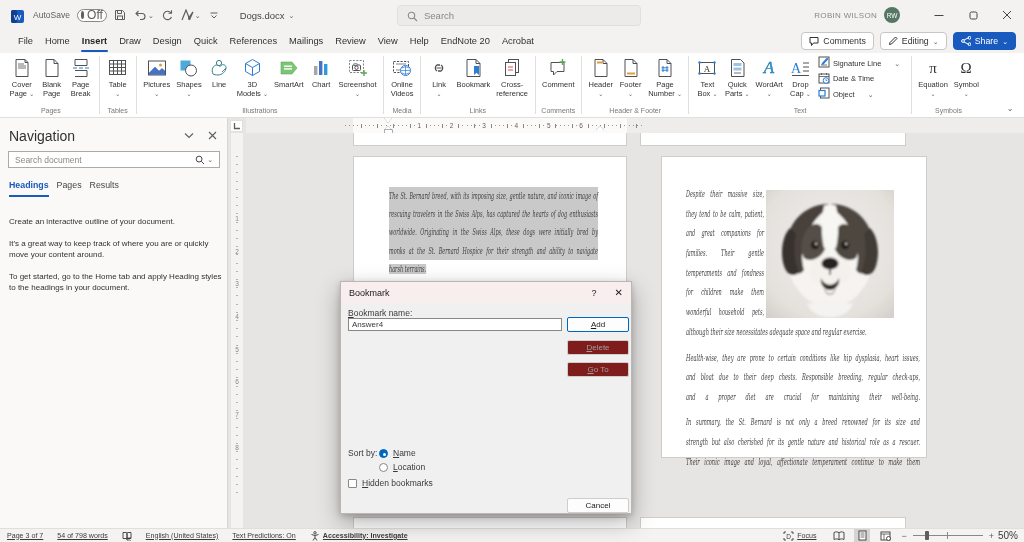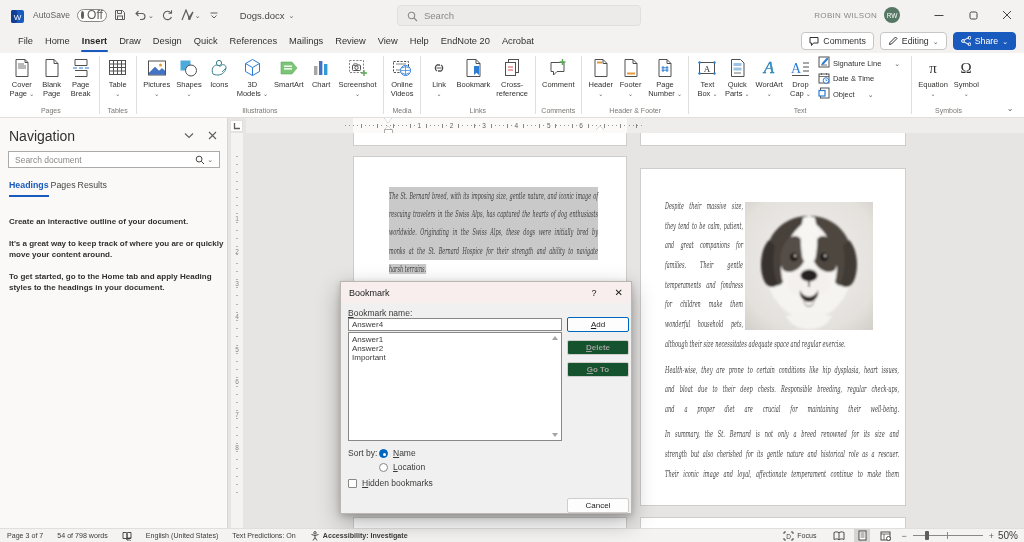--- a/index.html
+++ b/index.html
@@ -56,26 +56,26 @@
   .main { position:absolute; left:0; top:118px; width:1024px; height:410px; }
 
   
   .navpane { position:absolute; left:0; top:0; width:228px; height:410px; background:#faf9f8; border-right:1px solid #d8d6d4; }
   .np-head { display:flex; align-items:center; padding:10px 10px 0 9px; }
   .np-title { font-size:14px; color:#323130; flex:1; }
   .np-ctl { color:#605e5c; font-size:9px; margin-left:14px; }
   .np-search { position:absolute; left:8px; top:33px; width:212px; height:17px; background:#fff; border:1px solid #aca9a7; display:flex; align-items:center; padding:0 6px; }
   .np-search .ph { flex:1; font-size:8.5px; color:#8a8886; }
   .np-search .sic { display:flex; align-items:center; gap:2px; color:#484644; }
-  .np-tabs { position:absolute; left:9px; top:62px; display:flex; gap:2px; }
+  .np-tabs { position:absolute; left:9px; top:62px; display:flex; gap:8px; }
   .np-tab { font-size:8.8px; color:#484644; padding-bottom:4px; position:relative; }
   .np-tab.active { color:#185abd; font-weight:bold; }
   .np-tab.active::after { content:""; position:absolute; left:0; right:0; bottom:-3px; height:2.5px; background:#185abd; }
   .np-body { position:absolute; left:9px; top:98px; width:215px; }
-  .np-para { font-size:8px; line-height:11.5px; color:#323130; margin-bottom:10px;font-weight:bold; }
+  .np-para { font-size:8px; line-height:11.5px; color:#323130; margin-bottom:10px; }
 
   
   .vruler { position:absolute; left:228px; top:0; width:18px; height:410px; }
   .vruler .vr-strip { position:absolute; left:3px; top:15px; width:12px; height:395px; background:#f4f3f2; }
   .tabsel { position:absolute; left:2px; top:2px; width:13px; height:12px; background:#fff; border:1px solid #e1dfdd; display:flex; align-items:center; justify-content:center; }
   .vnums { position:absolute; left:0; top:84px; width:18px; display:flex; flex-direction:column; }
   .vnum { height:32.7px; display:flex; align-items:center; justify-content:center; font-size:6.5px; color:#8a8886; }
   .vticks { position:absolute; left:8px; top:38px; width:2px; height:340px;
     background:repeating-linear-gradient(to bottom, #b5b3b1 0 1px, transparent 1px 8.2px); }
 
@@ -93,21 +93,21 @@
   .ind-hang { position:absolute; left:138px; top:8px; width:0; height:0; border-left:4px solid transparent; border-right:4px solid transparent; border-bottom:4px solid #fff; filter:drop-shadow(0 0 0.5px #605e5c); }
   .ind-left { position:absolute; left:138.5px; top:12px; width:7px; height:3px; background:#fff; box-shadow:0 0 0 0.5px #605e5c; }
   .ind-right { position:absolute; left:350px; top:8px; width:0; height:0; border-left:4px solid transparent; border-right:4px solid transparent; border-bottom:4px solid #fff; filter:drop-shadow(0 0 0.5px #605e5c); }
 
   
   .canvas { position:absolute; left:246px; top:15px; width:778px; height:395px; background:#e7e5e4; }
   .page { position:absolute; background:#fff; border:1px solid #cfcdcb; }
   .page-prev-l { left:107px; top:0px; width:274px; height:13px; border-top:none; }
   .page-prev-r { left:394px; top:0px; width:266px; height:13px; border-top:none; }
   .page-l { left:107px; top:23px; width:274px; height:354px; }
-  .page-r { left:394px; top:23px; width:266px; height:338px;margin-top:12px; }
+  .page-r { left:415px; top:23px; width:266px; height:302px; }
   .page-next-l { left:107px; top:384px; width:274px; height:11px; border-bottom:none; }
   .page-next-r { left:394px; top:384px; width:266px; height:11px; border-bottom:none; }
 
   
   .docline { font-family:"DejaVu Serif", serif; font-style:italic; font-weight:normal; color:#3f3f3f; text-align:justify; text-align-last:justify; transform-origin:0 0;  }
   .docline.endline { text-align-last:left; }
   .p3text { position:absolute; left:35px; top:30px; }
   .p3text .docline { width:360px; transform:scaleX(0.5806); font-size:8.5px; line-height:18.2px; height:18.2px; }
   .p3text .docline.hl { background:#c9c9c9; }
   .p3text .docline.endline .hltext { background:#c9c9c9; }
@@ -125,39 +125,39 @@
   .dlg-x { margin-left:18px; font-size:10px; }
   .dlg-help { font-size:9px; }
   .dlg-label { position:absolute; left:7px; top:26px; font-size:8.5px; }
   .dlg-input { position:absolute; left:7px; top:36px; width:214px; height:13px; background:#fff; border:1px solid #8a8886; font-size:8px; padding:0 3px; display:flex; align-items:center; }
   .dlg-list { position:absolute; left:7px; top:50px; width:214px; height:109px; background:#fff; border:1px solid #8a8886; padding:2px 3px; }
   .dlg-li { font-size:8px; line-height:9px; }
   .dlg-scroll-up { position:absolute; right:3px; top:3px; width:0; height:0; border-left:3px solid transparent; border-right:3px solid transparent; border-bottom:4px solid #a5a3a1; }
   .dlg-scroll-dn { position:absolute; right:3px; bottom:3px; width:0; height:0; border-left:3px solid transparent; border-right:3px solid transparent; border-top:4px solid #a5a3a1; }
   .dlg-btn { position:absolute; left:226px; width:62px; height:15px; background:#fdfdfd; border:1px solid #d0cecd; border-radius:2px; font-size:8px; display:flex; align-items:center; justify-content:center; color:#1a1a1a; }
   .dlg-btn.primary { border:1.5px solid #0067c0; }
-  .dlg-btn.disabled { color:#a19f9d; background:#14532d;font-weight:bold; }
+  .dlg-btn.disabled { color:#a19f9d; background:#7f1d1d; }
   .btn-add { top:35px; }
   .btn-del { top:58px; }
   .btn-goto { top:80px; }
   .btn-cancel { top:216px; left:226px; }
   .dlg-sort { position:absolute; left:7px; top:164px; display:flex; }
   .dlg-sort-lbl { width:31px; padding-top:2px; white-space:nowrap; }
   .radio { width:9px; height:9px; border-radius:50%; border:1px solid #8a8886; background:#fff; margin-right:5px; position:relative; }
   .radio.sel { background:#0067c0; border-color:#0067c0; }
   .radio.sel::after { content:""; position:absolute; left:3px; top:3px; width:3px; height:3px; border-radius:50%; background:#fff; }
   .radio-row { display:flex; align-items:center; height:14px; }
   .dlg-check { position:absolute; left:7px; top:196px; display:flex; align-items:center; }
   .checkbox { width:9px; height:9px; border:1px solid #8a8886; background:#fff; border-radius:1px; margin-right:5px; }
   .ul::first-letter { text-decoration:underline; }
   .ul { display:inline-block; }
 
   
   .statusbar { position:absolute; left:0; top:528px; width:1024px; height:14px; background:#f4f3f2; border-top:1px solid #e1dfdd; display:flex; align-items:center; font-size:7.1px; color:#3b3a39; }
-  .sb-item { padding:0 7px; white-space:nowrap; display:flex; align-items:center; gap:3px; }
+  .sb-item { padding:0 7px; white-space:nowrap; display:flex; align-items:center; gap:3px;text-decoration:underline; }
   .sb-left { display:flex; align-items:center; flex:1; }
   .sb-right { display:flex; align-items:center; }
   .sb-bold { font-weight:bold; }
   .viewicons { display:flex; align-items:center; gap:7px; margin:0 8px; }
   .viewicon { width:16px; height:13px; display:flex; align-items:center; justify-content:center; }
   .viewicon.active { background:#d6d4d2; }
   .zoom { display:flex; align-items:center; gap:6px; margin-right:4px; }
   .zoom-track { position:relative; width:70px; height:11px; }
   .zoom-track .line { position:absolute; left:0; top:5px; width:70px; height:1px; background:#8a8886; }
   .zoom-track .mid { position:absolute; left:34px; top:2px; width:1px; height:7px; background:#8a8886; }
@@ -374,21 +374,21 @@
 <span class="chev">⌄</span></span>
         </div>
         <div class="rb-big">
           <span class="ic">
               <svg width="20" height="18" viewBox="0 0 20 18" fill="none" stroke="#36808a" stroke-width="1">
                 <path d="M4 15 c-2 -4 0 -9 4 -9 c1.5 0 2.5 .7 3 1.5 c2 -3 6 -2 6 1 c0 4 -4 7.5 -8 7.5 c-2 0 -4 -.3 -5 -1 z" fill="#fff"></path>
                 <circle cx="10" cy="4" r="2.6" fill="#fff"></circle>
                 <path d="M13 13 L17 9" stroke-width=".9"></path>
               </svg>
             </span>
-          <span class="lbl">Icons</span>
+          <span class="lbl">Line</span>
         </div>
         <div class="rb-big">
           <span class="ic">
               <svg width="19" height="19" viewBox="0 0 19 19" fill="none" stroke="#2b7cd3" stroke-width="1">
                 <path d="M9.5 1.5 L16.5 5.5 V13.5 L9.5 17.5 L2.5 13.5 V5.5 z" fill="#fff"></path>
                 <path d="M2.5 5.5 L9.5 9.5 L16.5 5.5 M9.5 9.5 V17.5"></path>
               </svg>
             </span>
           <span class="lbl"><span>3D
 Models</span> <span class="chev">⌄</span></span>
@@ -832,30 +832,20 @@
   <div class="dialog">
     <div class="dlg-title">
       <span class="t">Bookmark</span>
       <span class="dlg-help">?</span>
       <span class="dlg-x">✕</span>
     </div>
     <div class="dlg-label"><span class="ul">Bookmark name:</span></div>
     <div class="dlg-input">
         <span>Answer4</span>
       </div>
-    <div class="dlg-list">
-      <div>
-
-      <div class="dlg-li">Answer1</div>
-          <div class="dlg-li">Answer2</div>
-          <div class="dlg-li">Important</div>
-        </div>
-      <span class="dlg-scroll-up"></span>
-      <span class="dlg-scroll-dn"></span>
-    </div>
     <div class="dlg-btn primary btn-add">
         <span class="ul">Add</span>
       </div>
     <div class="dlg-btn disabled btn-del">
         <span class="ul">Delete</span>
       </div>
     <div class="dlg-btn disabled btn-goto">
         <span class="ul">Go To</span>
       </div>
     <div class="dlg-sort">

